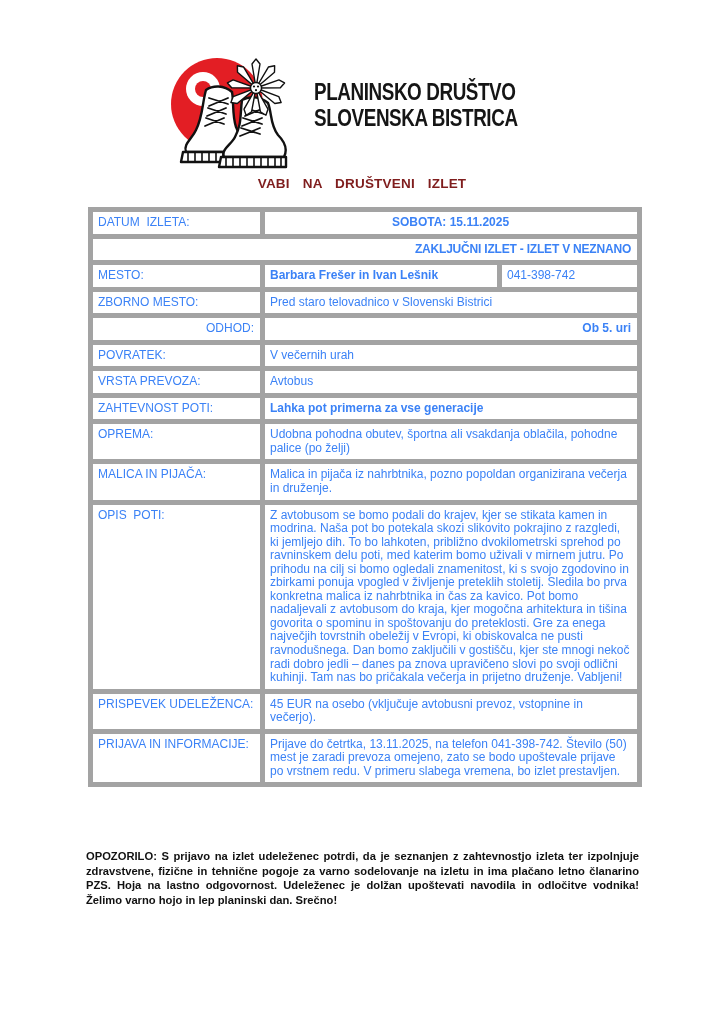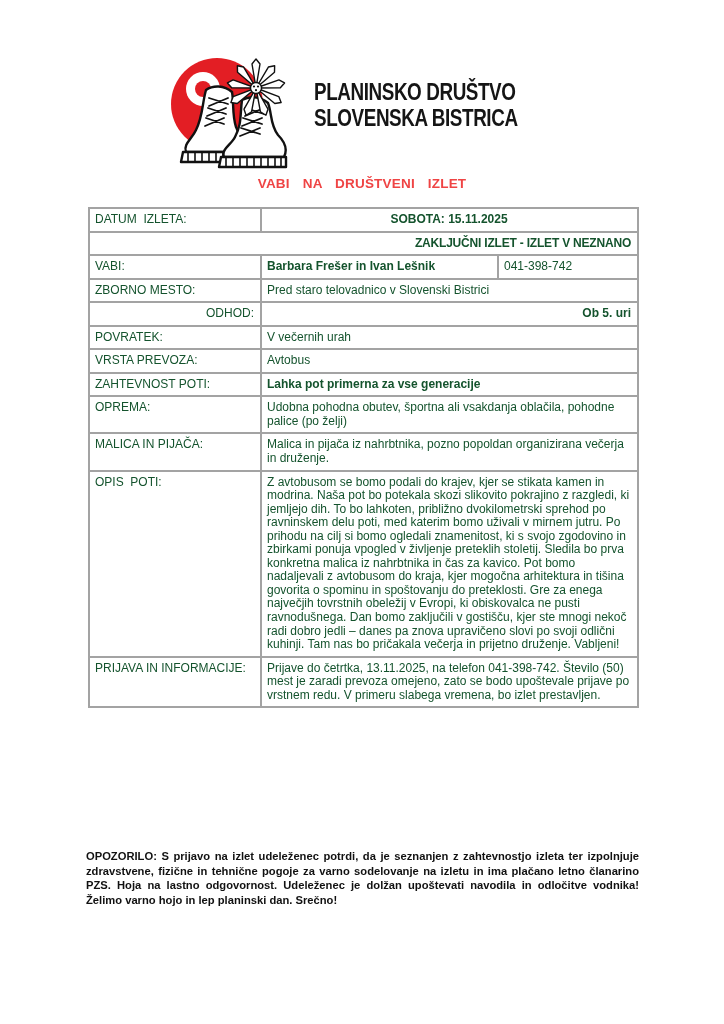--- a/index.html
+++ b/index.html
@@ -25,36 +25,36 @@
     font-size: 23px; line-height: 1.12;
     letter-spacing: -0.5px;
     transform: scaleX(0.82); transform-origin: left center;
     white-space: nowrap;
   }
 
   
   .invite {
     position: absolute; top: 176px; left: 0; width: 100%;
     text-align: center; font-weight: bold; font-size: 13.5px;
-    word-spacing: 9px; letter-spacing: 0.2px; color: #ef4444;
+    word-spacing: 9px; letter-spacing: 0.2px; color: #7f1d1d;
   }
 
   
   table.trip {
     position: absolute; top: 207px; left: 88px;
     width: 549px; border-collapse: collapse;
     table-layout: fixed;
   }
   table.trip td {
-    border: 2px solid #a3a3a3;
+    border: 5px solid #a3a3a3;
     font-size: 12px; line-height: 1.13;
     padding: 4px 6px 4px 5px;
     vertical-align: top;
     white-space: pre-wrap;
-    color: #14532d;
+    color: #3b82f6;
   }
   td.bold { font-weight: bold; }
   td.date-val { font-weight: bold; text-align: center; font-size: 12.5px; }
   td.title-cell {
     text-align: right; font-weight: bold;
     font-size: 26px; line-height: 1.05;
     color: #0070C0;
     padding: 5px 2px 15px 2px;
     letter-spacing: -0.2px;
     white-space: normal;
@@ -137,21 +137,21 @@
     </colgroup>
     <tbody>
       <tr>
         <td>DATUM  IZLETA:</td>
         <td colspan="2" class="date-val">SOBOTA: 15.11.2025</td>
       </tr>
       <tr>
         <td colspan="3" class="title-cell">ZAKLJUČNI IZLET - IZLET V NEZNANO</td>
       </tr>
       <tr>
-        <td>VABI:</td>
+        <td>MESTO:</td>
         <td class="bold">Barbara Frešer in Ivan Lešnik</td>
         <td>041-398-742</td>
       </tr>
       <tr>
         <td>ZBORNO MESTO:</td>
         <td colspan="2">Pred staro telovadnico v Slovenski Bistrici</td>
       </tr>
       <tr>
         <td class="pad-b10">ODHOD:</td>
         <td colspan="2" class="bold pad-b10">Ob 5. uri</td>
@@ -174,20 +174,24 @@
       </tr>
       <tr>
         <td class="pad-b9">MALICA IN PIJAČA:</td>
         <td colspan="2" class="pad-b9">Malica in pijača iz nahrbtnika, pozno popoldan organizirana večerja in druženje.</td>
       </tr>
       <tr>
         <td>OPIS  POTI:</td>
         <td colspan="2" class="opis-val">Z avtobusom se bomo podali do krajev, kjer se stikata kamen in modrina. Naša pot bo potekala skozi slikovito pokrajino z razgledi, ki jemljejo dih. To bo lahkoten, približno dvokilometrski sprehod po ravninskem delu poti, med katerim bomo uživali v mirnem jutru. Po prihodu na cilj si bomo ogledali znamenitost, ki s svojo zgodovino in zbirkami ponuja vpogled v življenje preteklih stoletij. Sledila bo prva konkretna malica iz nahrbtnika in čas za kavico. Pot bomo nadaljevali z avtobusom do kraja, kjer mogočna arhitektura in tišina govorita o spominu in spoštovanju do preteklosti. Gre za enega največjih tovrstnih obeležij v Evropi, ki obiskovalca ne pusti ravnodušnega. Dan bomo zaključili v gostišču, kjer ste mnogi nekoč radi dobro jedli – danes pa znova upravičeno slovi po svoji odlični kuhinji. Tam nas bo pričakala večerja in prijetno druženje. Vabljeni!</td>
       </tr>
       <tr>
+        <td>PRISPEVEK UDELEŽENCA:</td>
+        <td colspan="2">45 EUR na osebo (vključuje avtobusni prevoz, vstopnine in večerjo).</td>
+      </tr>
+      <tr>
         <td class="pad-b12">PRIJAVA IN INFORMACIJE:</td>
         <td colspan="2" class="pad-b12">Prijave do četrtka, 13.11.2025, na telefon 041-398-742. Število (50) mest je zaradi prevoza omejeno, zato se bodo upoštevale prijave po vrstnem redu. V primeru slabega vremena, bo izlet prestavljen.</td>
       </tr>
     </tbody>
   </table>
 
   <div class="warning">OPOZORILO: S prijavo na izlet udeleženec potrdi, da je seznanjen z zahtevnostjo izleta ter izpolnjuje zdravstvene, fizične in tehnične pogoje za varno sodelovanje na izletu in ima plačano letno članarino PZS. Hoja na lastno odgovornost. Udeleženec je dolžan upoštevati navodila in odločitve vodnika! Želimo varno hojo in lep planinski dan. Srečno!</div>
 
 </div>
 

